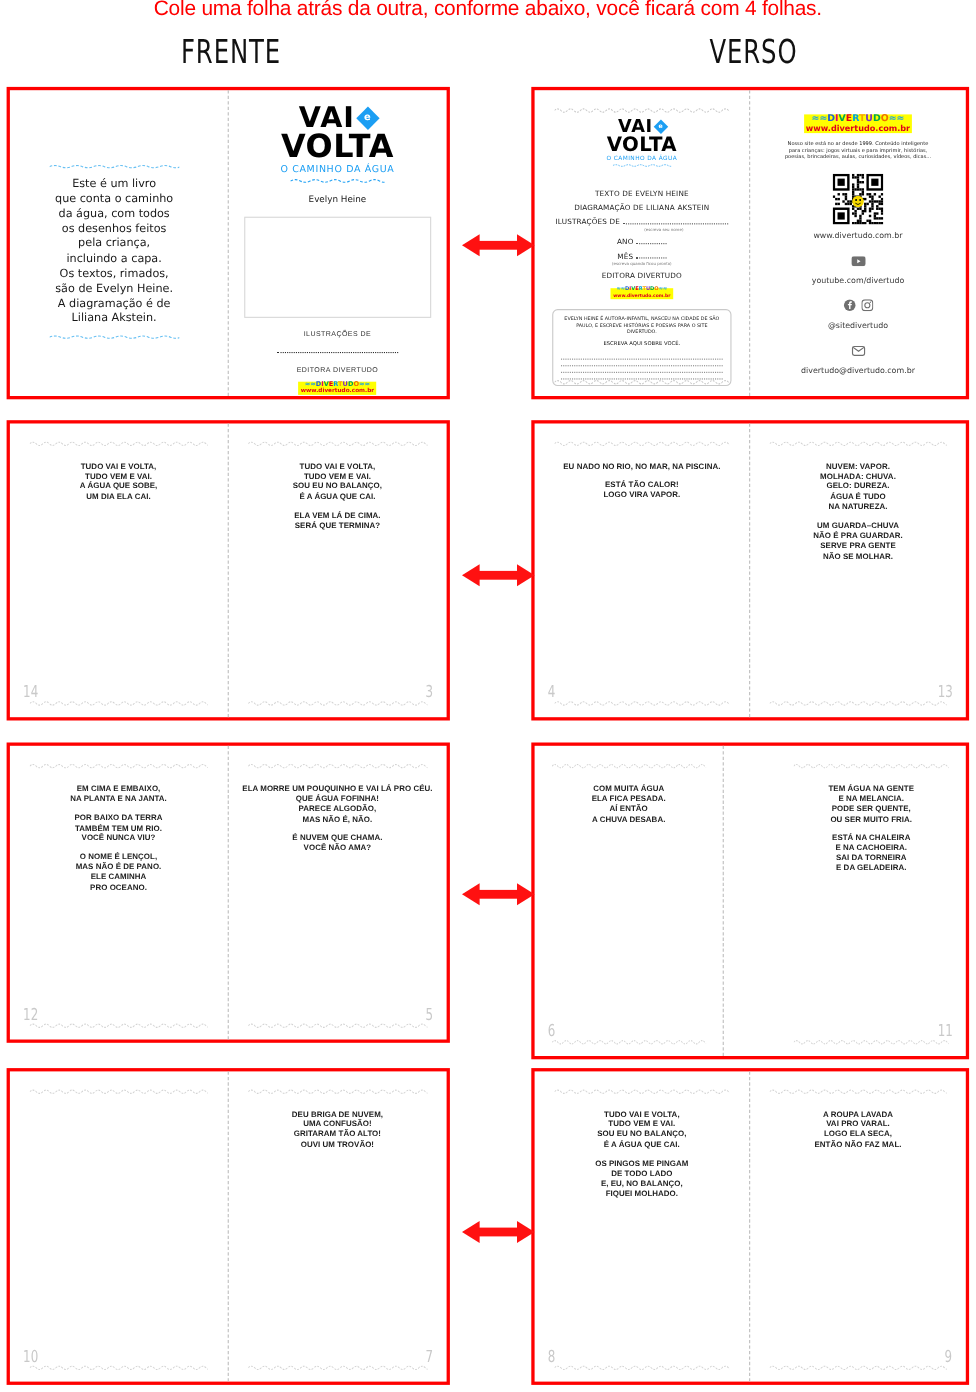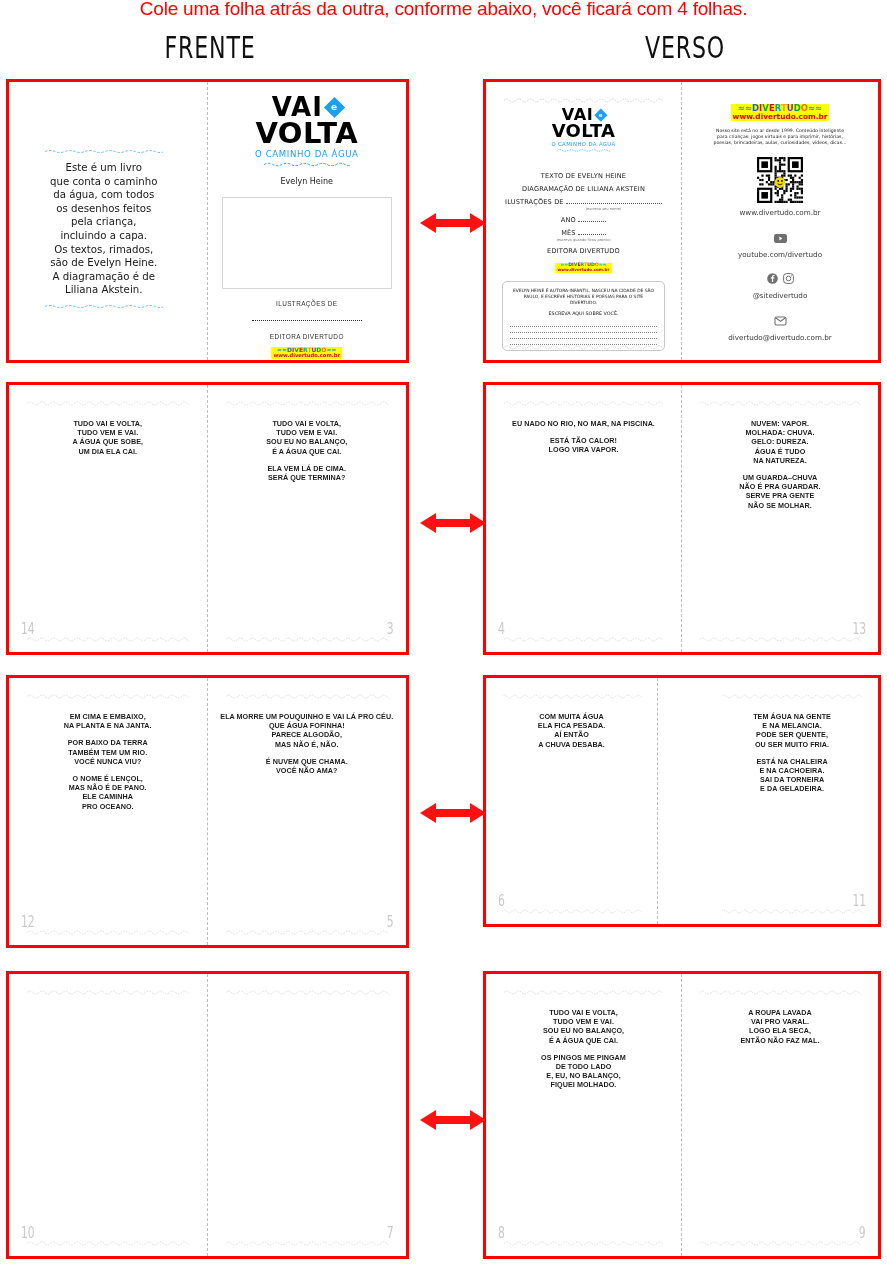--- a/index.html
+++ b/index.html
@@ -644,21 +644,21 @@
             </div>
           </div>
           <div class="pagenum r">5</div>
           <div class="wave bottom">
             <svg viewBox="0 0 300 9" preserveAspectRatio="none">
               <path d="M0,4.5 q 5.5,-3 11,0 q 5.5,3 11,0 q 5.5,-3 11,0 q 5.5,3 11,0 q 5.5,-3 11,0 q 5.5,3 11,0 q 5.5,-3 11,0 q 5.5,3 11,0 q 5.5,-3 11,0 q 5.5,3 11,0 q 5.5,-3 11,0 q 5.5,3 11,0 q 5.5,-3 11,0 q 5.5,3 11,0 q 5.5,-3 11,0 q 5.5,3 11,0 q 5.5,-3 11,0 q 5.5,3 11,0 q 5.5,-3 11,0 q 5.5,3 11,0 q 5.5,-3 11,0 q 5.5,3 11,0 q 5.5,-3 11,0 q 5.5,3 11,0 q 5.5,-3 11,0 q 5.5,3 11,0 q 5.5,-3 11,0 q 5.5,3 11,0" fill="none" stroke="#b0b0b0" stroke-width="1" stroke-dasharray="3 2"></path>
             </svg>
           </div>
         </div>
       </div>
-      <div class="panel" style="left: 483px; top: 675px; width: 398px; height: 252px; gap: 48px;">
+      <div class="panel" style="left: 483px; top: 675px; width: 398px; height: 288px; gap: 48px;">
         <div class="half left">
           <div class="wave top">
             <svg viewBox="0 0 300 9" preserveAspectRatio="none">
               <path d="M0,4.5 q 5.5,-3 11,0 q 5.5,3 11,0 q 5.5,-3 11,0 q 5.5,3 11,0 q 5.5,-3 11,0 q 5.5,3 11,0 q 5.5,-3 11,0 q 5.5,3 11,0 q 5.5,-3 11,0 q 5.5,3 11,0 q 5.5,-3 11,0 q 5.5,3 11,0 q 5.5,-3 11,0 q 5.5,3 11,0 q 5.5,-3 11,0 q 5.5,3 11,0 q 5.5,-3 11,0 q 5.5,3 11,0 q 5.5,-3 11,0 q 5.5,3 11,0 q 5.5,-3 11,0 q 5.5,3 11,0 q 5.5,-3 11,0 q 5.5,3 11,0 q 5.5,-3 11,0 q 5.5,3 11,0 q 5.5,-3 11,0 q 5.5,3 11,0" fill="none" stroke="#b0b0b0" stroke-width="1" stroke-dasharray="3 2"></path>
             </svg>
           </div>
           <div class="poem">
             <div class="stanza">
               <div>COM MUITA ÁGUA</div>
               <div>ELA FICA PESADA.</div>
@@ -715,20 +715,28 @@
             <svg viewBox="0 0 300 9" preserveAspectRatio="none">
               <path d="M0,4.5 q 5.5,-3 11,0 q 5.5,3 11,0 q 5.5,-3 11,0 q 5.5,3 11,0 q 5.5,-3 11,0 q 5.5,3 11,0 q 5.5,-3 11,0 q 5.5,3 11,0 q 5.5,-3 11,0 q 5.5,3 11,0 q 5.5,-3 11,0 q 5.5,3 11,0 q 5.5,-3 11,0 q 5.5,3 11,0 q 5.5,-3 11,0 q 5.5,3 11,0 q 5.5,-3 11,0 q 5.5,3 11,0 q 5.5,-3 11,0 q 5.5,3 11,0 q 5.5,-3 11,0 q 5.5,3 11,0 q 5.5,-3 11,0 q 5.5,3 11,0 q 5.5,-3 11,0 q 5.5,3 11,0 q 5.5,-3 11,0 q 5.5,3 11,0" fill="none" stroke="#b0b0b0" stroke-width="1" stroke-dasharray="3 2"></path>
             </svg>
           </div>
         </div>
         <div class="half">
           <div class="wave top">
             <svg viewBox="0 0 300 9" preserveAspectRatio="none">
               <path d="M0,4.5 q 5.5,-3 11,0 q 5.5,3 11,0 q 5.5,-3 11,0 q 5.5,3 11,0 q 5.5,-3 11,0 q 5.5,3 11,0 q 5.5,-3 11,0 q 5.5,3 11,0 q 5.5,-3 11,0 q 5.5,3 11,0 q 5.5,-3 11,0 q 5.5,3 11,0 q 5.5,-3 11,0 q 5.5,3 11,0 q 5.5,-3 11,0 q 5.5,3 11,0 q 5.5,-3 11,0 q 5.5,3 11,0 q 5.5,-3 11,0 q 5.5,3 11,0 q 5.5,-3 11,0 q 5.5,3 11,0 q 5.5,-3 11,0 q 5.5,3 11,0 q 5.5,-3 11,0 q 5.5,3 11,0 q 5.5,-3 11,0 q 5.5,3 11,0" fill="none" stroke="#b0b0b0" stroke-width="1" stroke-dasharray="3 2"></path>
             </svg>
+          </div>
+          <div class="poem">
+            <div class="stanza">
+              <div>DEU BRIGA DE NUVEM,</div>
+              <div>UMA CONFUSÃO!</div>
+              <div>GRITARAM TÃO ALTO!</div>
+              <div>OUVI UM TROVÃO!</div>
+            </div>
           </div>
           <div class="pagenum r">7</div>
           <div class="wave bottom">
             <svg viewBox="0 0 300 9" preserveAspectRatio="none">
               <path d="M0,4.5 q 5.5,-3 11,0 q 5.5,3 11,0 q 5.5,-3 11,0 q 5.5,3 11,0 q 5.5,-3 11,0 q 5.5,3 11,0 q 5.5,-3 11,0 q 5.5,3 11,0 q 5.5,-3 11,0 q 5.5,3 11,0 q 5.5,-3 11,0 q 5.5,3 11,0 q 5.5,-3 11,0 q 5.5,3 11,0 q 5.5,-3 11,0 q 5.5,3 11,0 q 5.5,-3 11,0 q 5.5,3 11,0 q 5.5,-3 11,0 q 5.5,3 11,0 q 5.5,-3 11,0 q 5.5,3 11,0 q 5.5,-3 11,0 q 5.5,3 11,0 q 5.5,-3 11,0 q 5.5,3 11,0 q 5.5,-3 11,0 q 5.5,3 11,0" fill="none" stroke="#b0b0b0" stroke-width="1" stroke-dasharray="3 2"></path>
             </svg>
           </div>
         </div>
       </div>
       <div class="panel" style="left: 483px; top: 971px; width: 398px; height: 288px;">

